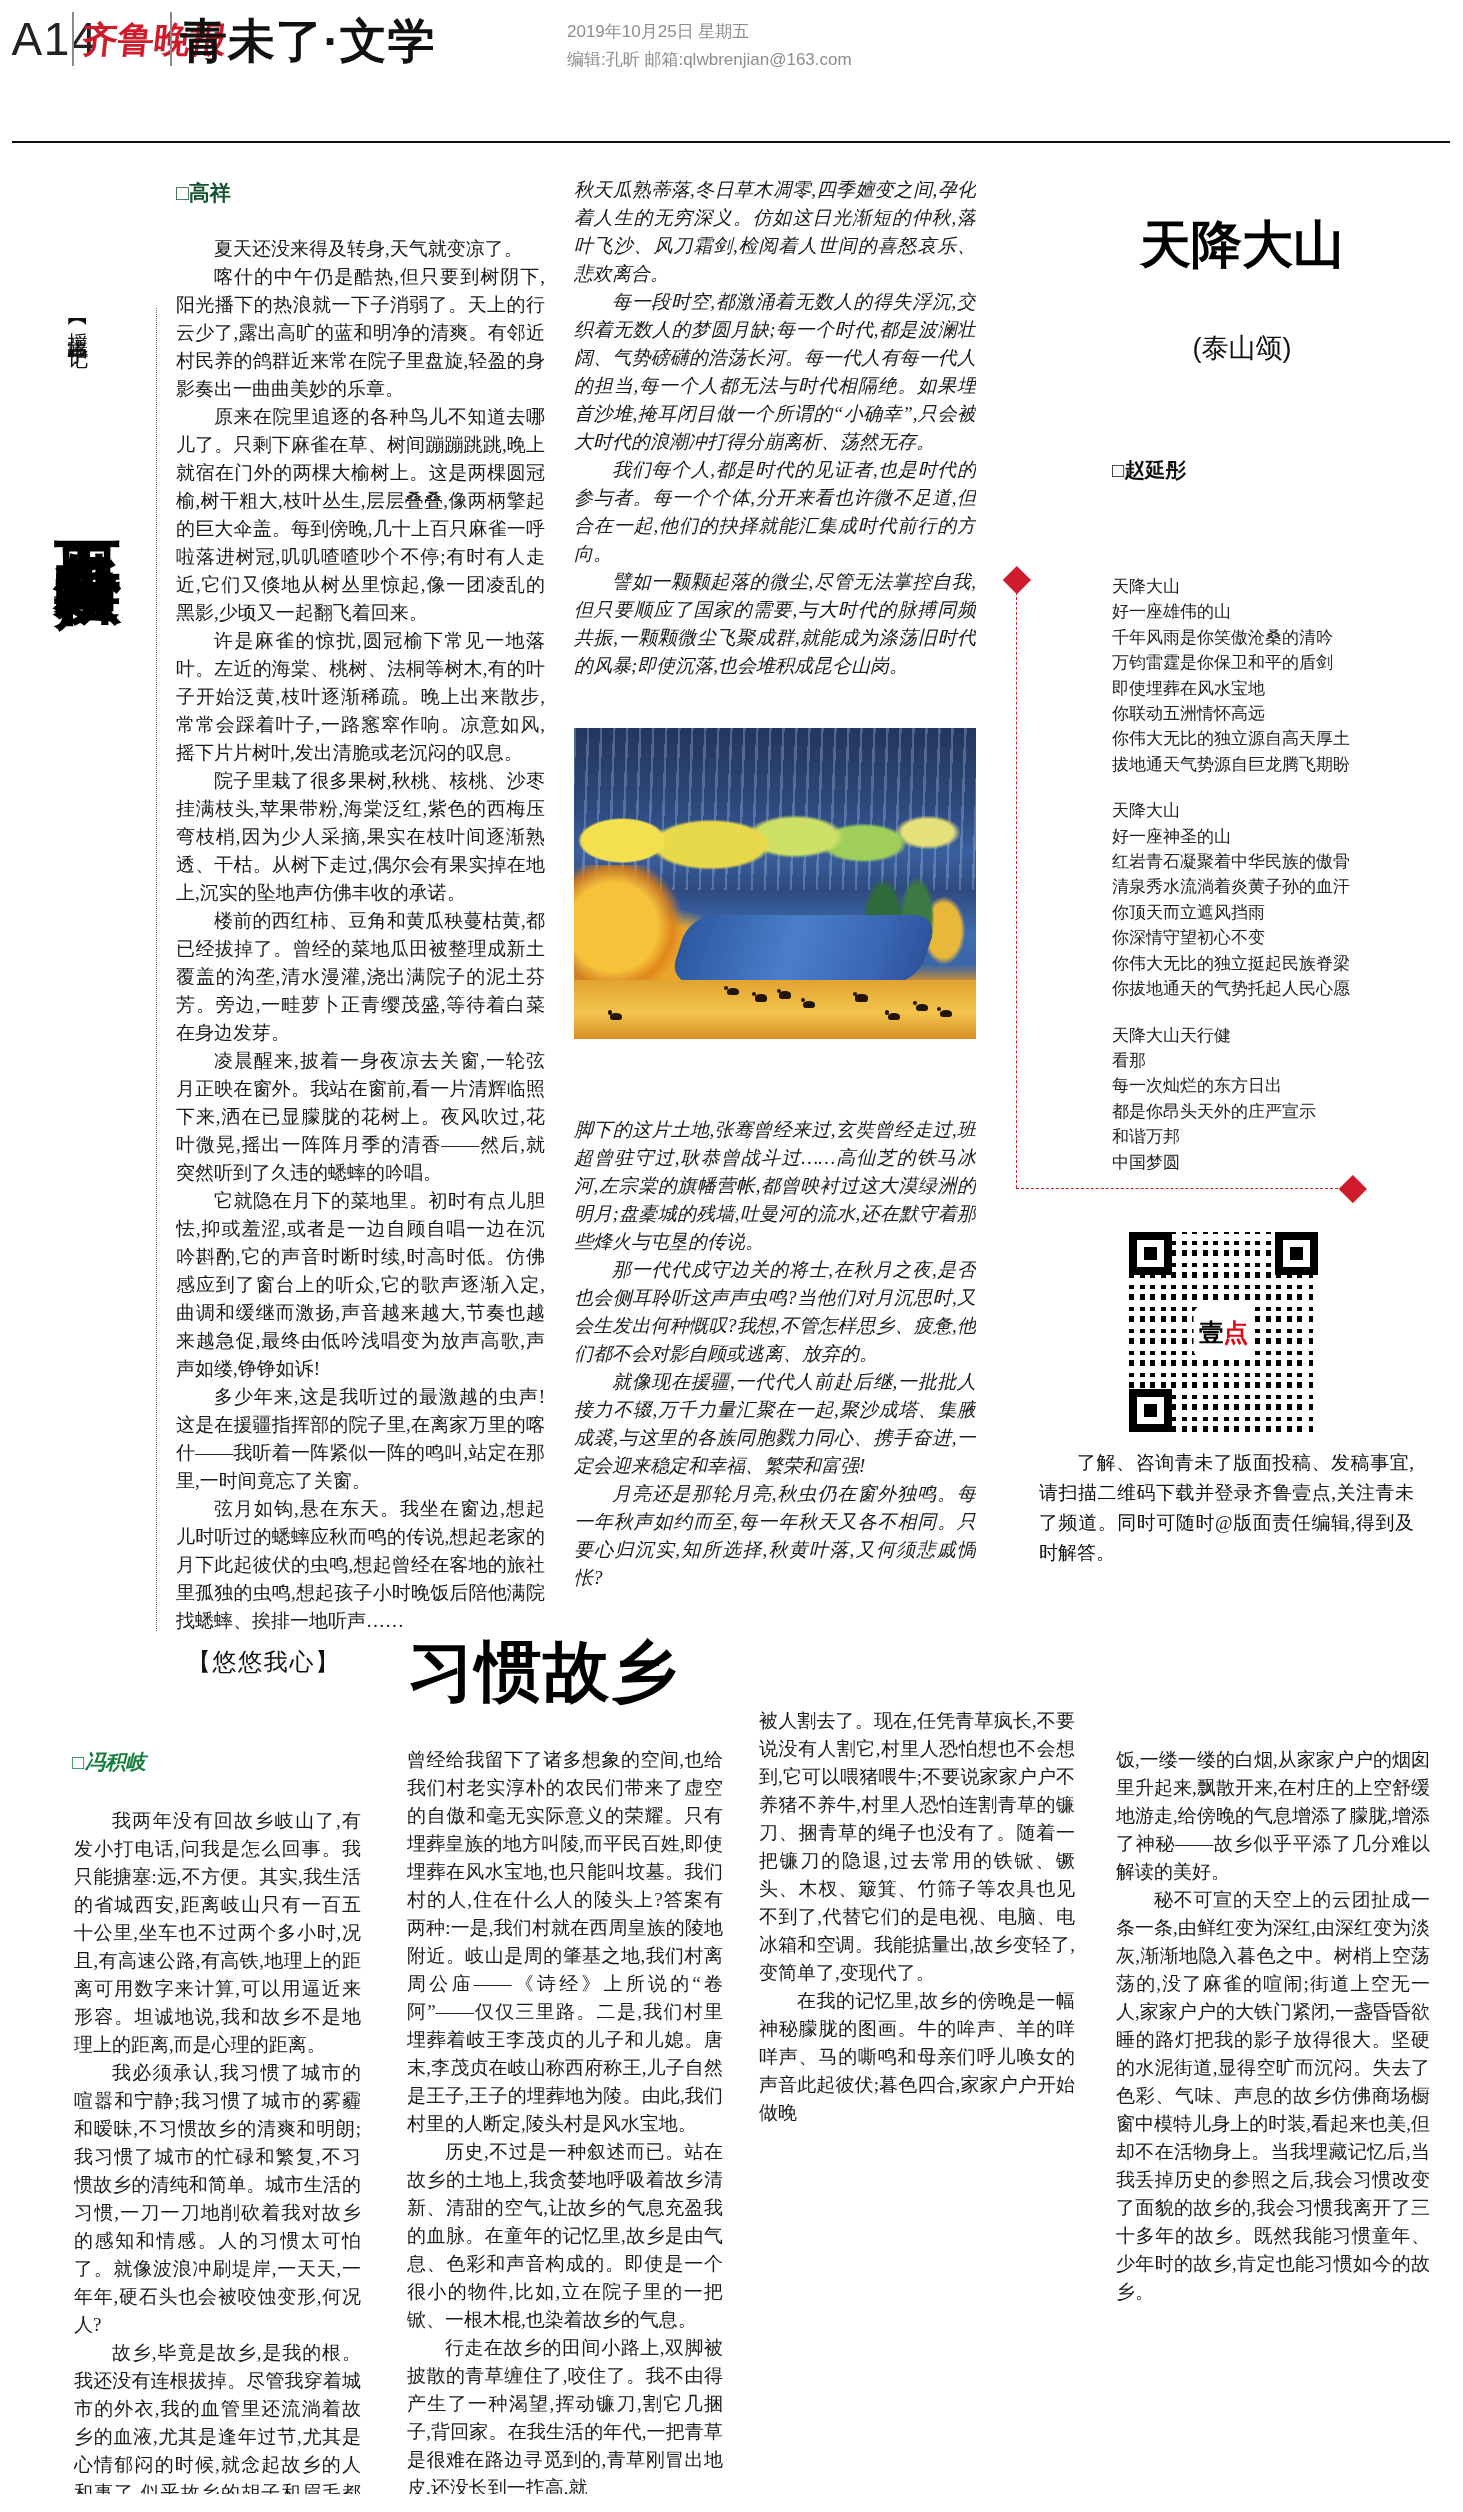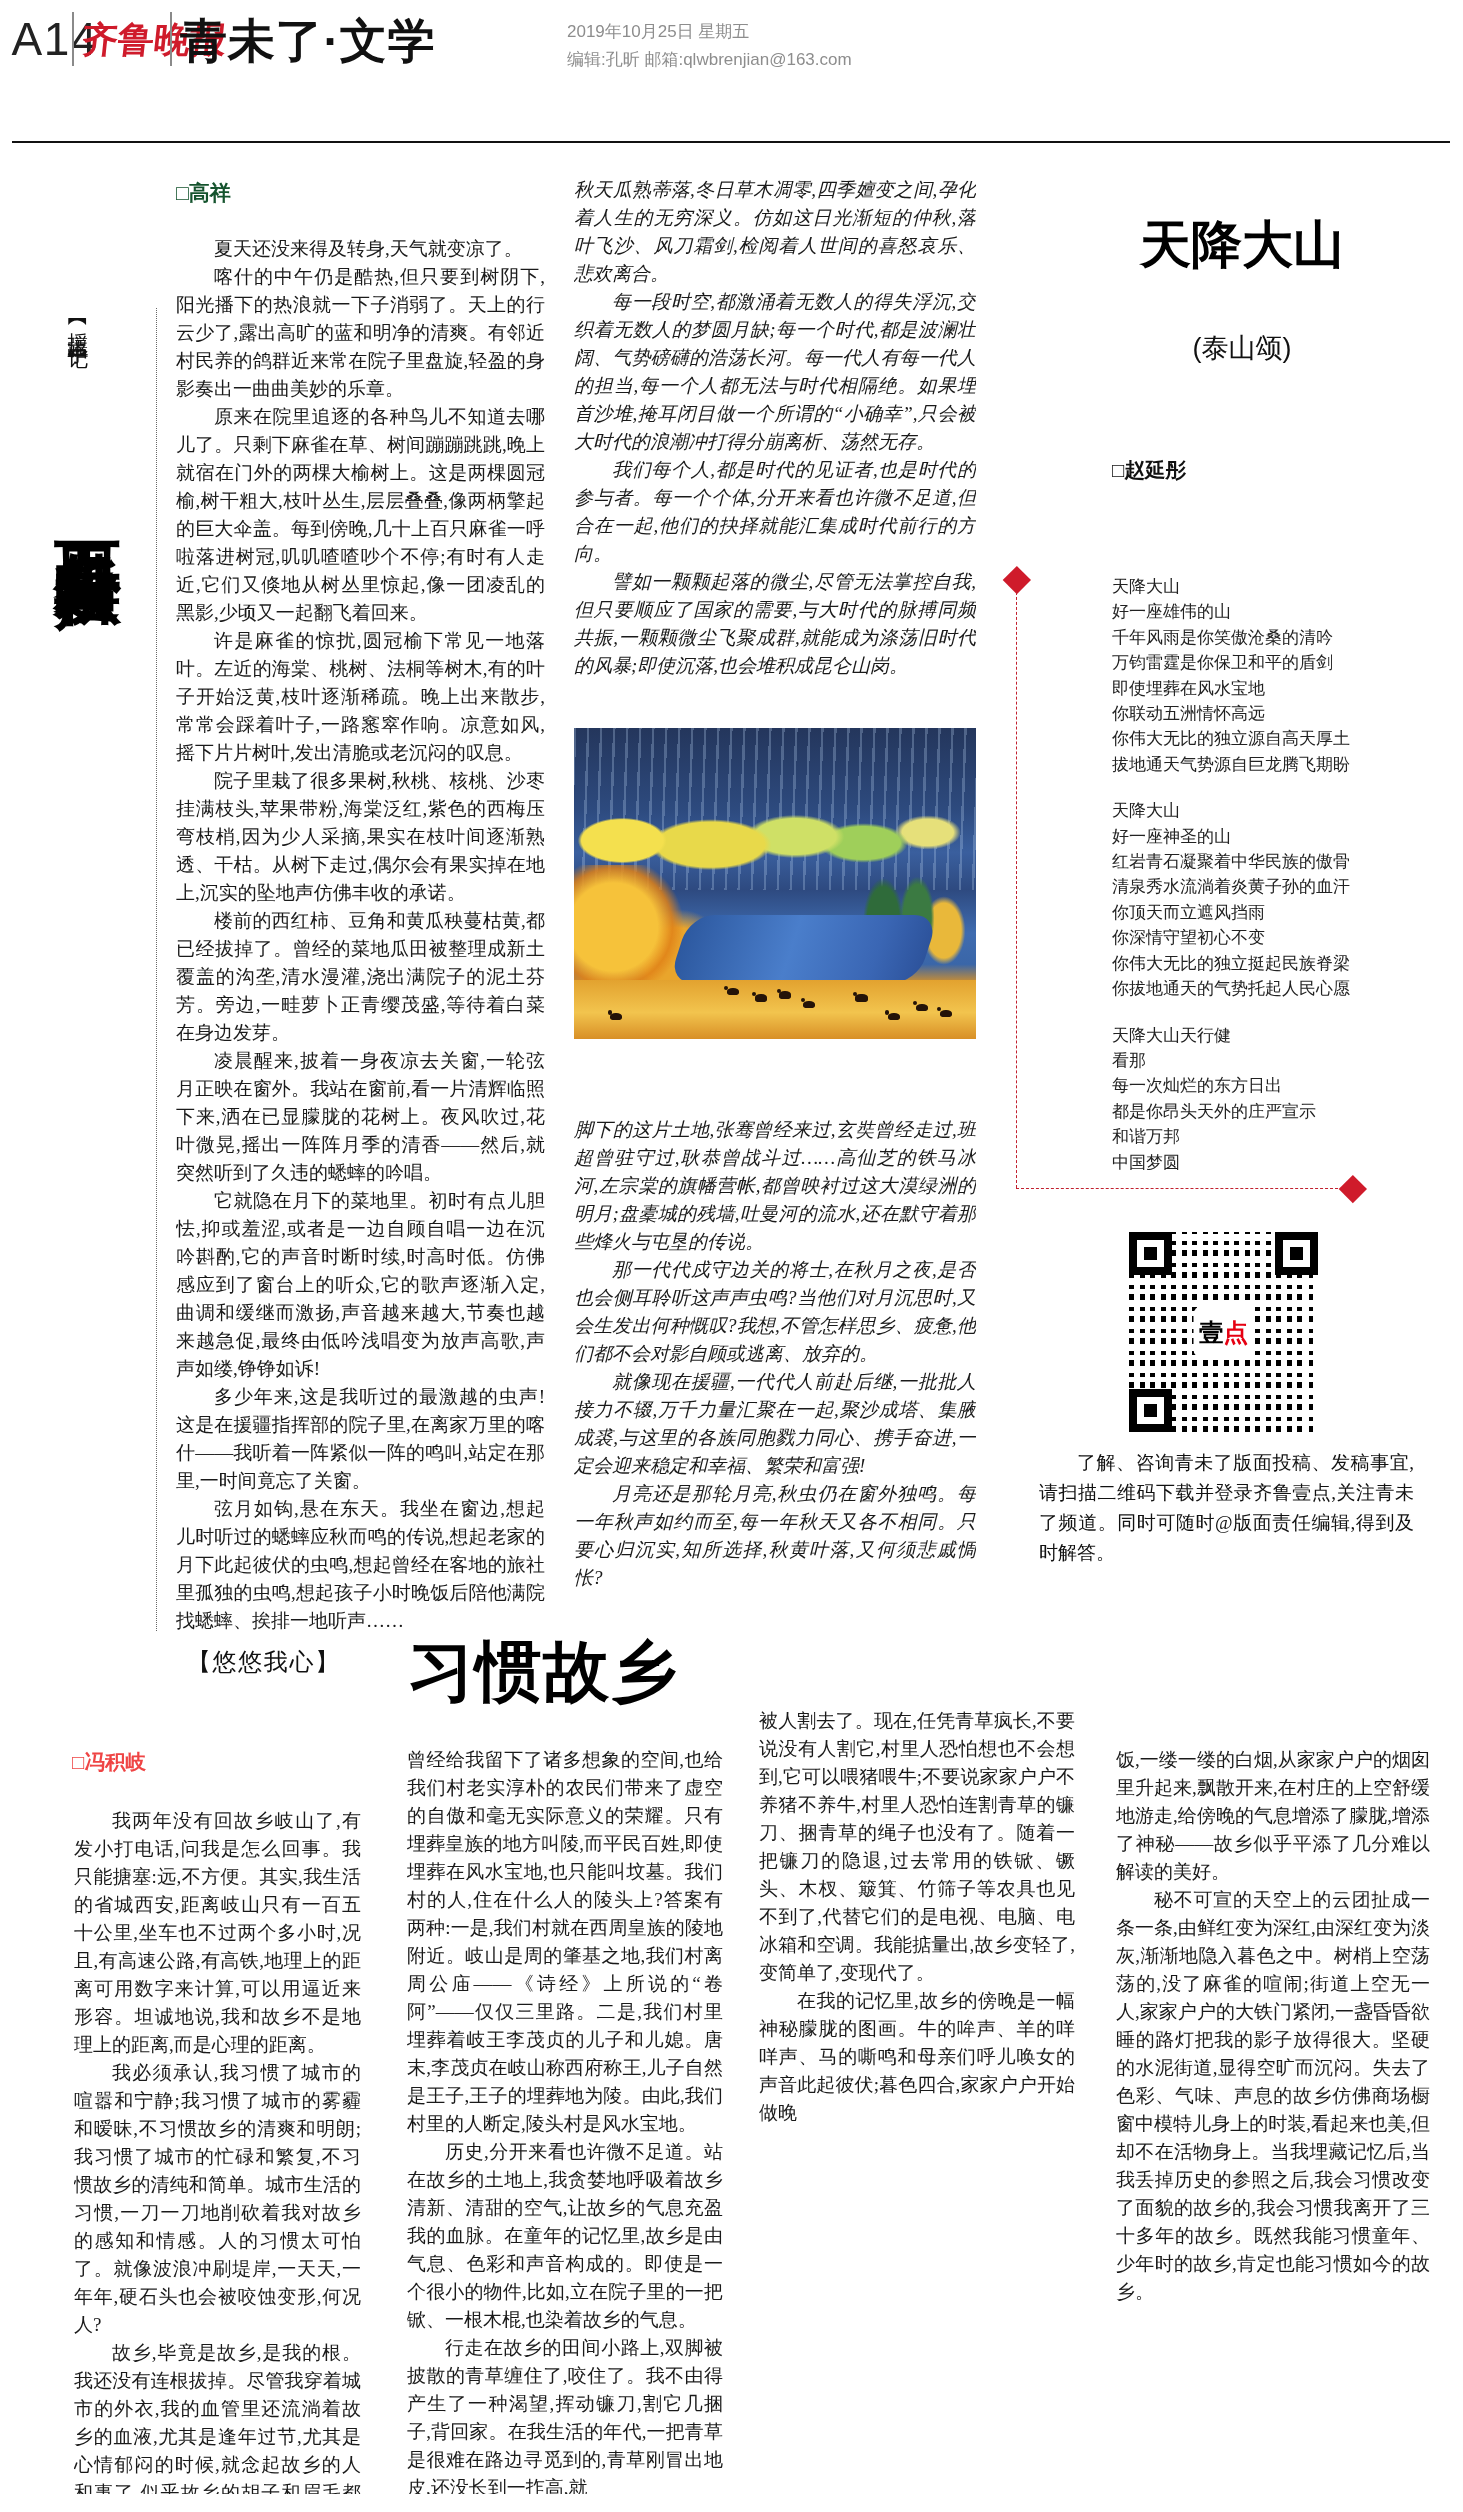--- a/index.html
+++ b/index.html
@@ -86,21 +86,21 @@
   .qr-logo .yi{color:#000;} .qr-logo .dian{color:#e60012;}
   .qr-note{position:absolute;left:1039px;top:1448px;width:375px;font-size:19px;line-height:30px;
         text-align:justify;color:#111;}
   .qr-note p{margin:0;text-indent:2em;}
   
   .b-tag{position:absolute;left:187px;top:1646px;font-family:"Liberation Sans","DejaVu Sans",sans-serif;
         font-size:24px;color:#111;letter-spacing:1.6px;}
   .b-title{position:absolute;left:408px;top:1627px;font-family:"Liberation Sans","DejaVu Sans",sans-serif;
         font-size:66px;font-weight:900;color:#000;letter-spacing:1.6px;}
   .b-author{position:absolute;left:72px;top:1748px;font-family:"Liberation Sans","DejaVu Sans",sans-serif;
-        font-size:20.5px;font-weight:bold;color:#ef4444;}
+        font-size:20.5px;font-weight:bold;color:#15803d;font-style:italic;}
   #bcol1{left:74px;top:1807px;width:287px;height:687px;}
   #bcol2{left:407px;top:1746px;width:316px;height:748px;}
   #bcol3{left:759px;top:1707px;width:316px;height:748px;}
   #bcol4{left:1116px;top:1746px;width:314px;height:748px;}
 </style>
 </head>
 <body>
 
 <div id="page">
 
@@ -222,21 +222,21 @@
   <div class="b-title">习惯故乡</div>
   <div class="b-author">□冯积岐</div>
 
   <div class="col" id="bcol1">
       <p class="para">我两年没有回故乡岐山了,有发小打电话,问我是怎么回事。我只能搪塞:远,不方便。其实,我生活的省城西安,距离岐山只有一百五十公里,坐车也不过两个多小时,况且,有高速公路,有高铁,地理上的距离可用数字来计算,可以用逼近来形容。坦诚地说,我和故乡不是地理上的距离,而是心理的距离。</p>
       <p class="para">我必须承认,我习惯了城市的喧嚣和宁静;我习惯了城市的雾霾和暧昧,不习惯故乡的清爽和明朗;我习惯了城市的忙碌和繁复,不习惯故乡的清纯和简单。城市生活的习惯,一刀一刀地削砍着我对故乡的感知和情感。人的习惯太可怕了。就像波浪冲刷堤岸,一天天,一年年,硬石头也会被咬蚀变形,何况人?</p>
       <p class="para">故乡,毕竟是故乡,是我的根。我还没有连根拔掉。尽管我穿着城市的外衣,我的血管里还流淌着故乡的血液,尤其是逢年过节,尤其是心情郁闷的时候,就念起故乡的人和事了,似乎故乡的胡子和眉毛都清晰起来了……</p>
     </div>
   <div class="col" id="bcol2">
       <p class="para noindent">曾经给我留下了诸多想象的空间,也给我们村老实淳朴的农民们带来了虚空的自傲和毫无实际意义的荣耀。只有埋葬皇族的地方叫陵,而平民百姓,即使埋葬在风水宝地,也只能叫坟墓。我们村的人,住在什么人的陵头上?答案有两种:一是,我们村就在西周皇族的陵地附近。岐山是周的肇基之地,我们村离周公庙——《诗经》上所说的“卷阿”——仅仅三里路。二是,我们村里埋葬着岐王李茂贞的儿子和儿媳。唐末,李茂贞在岐山称西府称王,儿子自然是王子,王子的埋葬地为陵。由此,我们村里的人断定,陵头村是风水宝地。</p>
-      <p class="para">历史,分开来看也许微不足道。站在故乡的土地上,我贪婪地呼吸着故乡清新、清甜的空气,让故乡的气息充盈我的血脉。在童年的记忆里,故乡是由气息、色彩和声音构成的。即使是一个很小的物件,比如,立在院子里的一把锨、一根木棍,也染着故乡的气息。</p>
+      <p class="para">历史,不过是一种叙述而已。站在故乡的土地上,我贪婪地呼吸着故乡清新、清甜的空气,让故乡的气息充盈我的血脉。在童年的记忆里,故乡是由气息、色彩和声音构成的。即使是一个很小的物件,比如,立在院子里的一把锨、一根木棍,也染着故乡的气息。</p>
       <p class="para">行走在故乡的田间小路上,双脚被披散的青草缠住了,咬住了。我不由得产生了一种渴望,挥动镰刀,割它几捆子,背回家。在我生活的年代,一把青草是很难在路边寻觅到的,青草刚冒出地皮,还没长到一拃高,就</p>
     </div>
   <div class="col" id="bcol3">
       <p class="para noindent">被人割去了。现在,任凭青草疯长,不要说没有人割它,村里人恐怕想也不会想到,它可以喂猪喂牛;不要说家家户户不养猪不养牛,村里人恐怕连割青草的镰刀、捆青草的绳子也没有了。随着一把镰刀的隐退,过去常用的铁锨、镢头、木杈、簸箕、竹筛子等农具也见不到了,代替它们的是电视、电脑、电冰箱和空调。我能掂量出,故乡变轻了,变简单了,变现代了。</p>
       <p class="para">在我的记忆里,故乡的傍晚是一幅神秘朦胧的图画。牛的哞声、羊的咩咩声、马的嘶鸣和母亲们呼儿唤女的声音此起彼伏;暮色四合,家家户户开始做晚</p>
     </div>
   <div class="col" id="bcol4">
       <p class="para noindent">饭,一缕一缕的白烟,从家家户户的烟囱里升起来,飘散开来,在村庄的上空舒缓地游走,给傍晚的气息增添了朦胧,增添了神秘——故乡似乎平添了几分难以解读的美好。</p>
       <p class="para">秘不可宣的天空上的云团扯成一条一条,由鲜红变为深红,由深红变为淡灰,渐渐地隐入暮色之中。树梢上空荡荡的,没了麻雀的喧闹;街道上空无一人,家家户户的大铁门紧闭,一盏昏昏欲睡的路灯把我的影子放得很大。坚硬的水泥街道,显得空旷而沉闷。失去了色彩、气味、声息的故乡仿佛商场橱窗中模特儿身上的时装,看起来也美,但却不在活物身上。当我埋藏记忆后,当我丢掉历史的参照之后,我会习惯改变了面貌的故乡的,我会习惯我离开了三十多年的故乡。既然我能习惯童年、少年时的故乡,肯定也能习惯如今的故乡。</p>
     </div>

